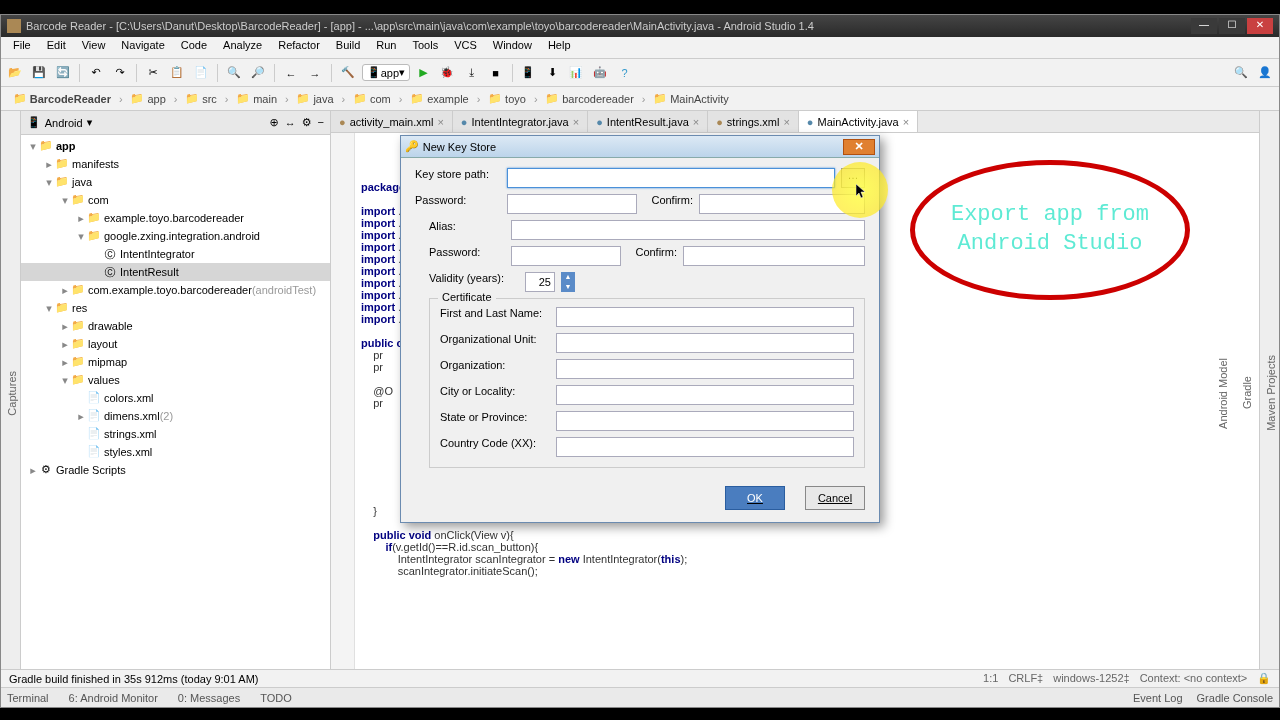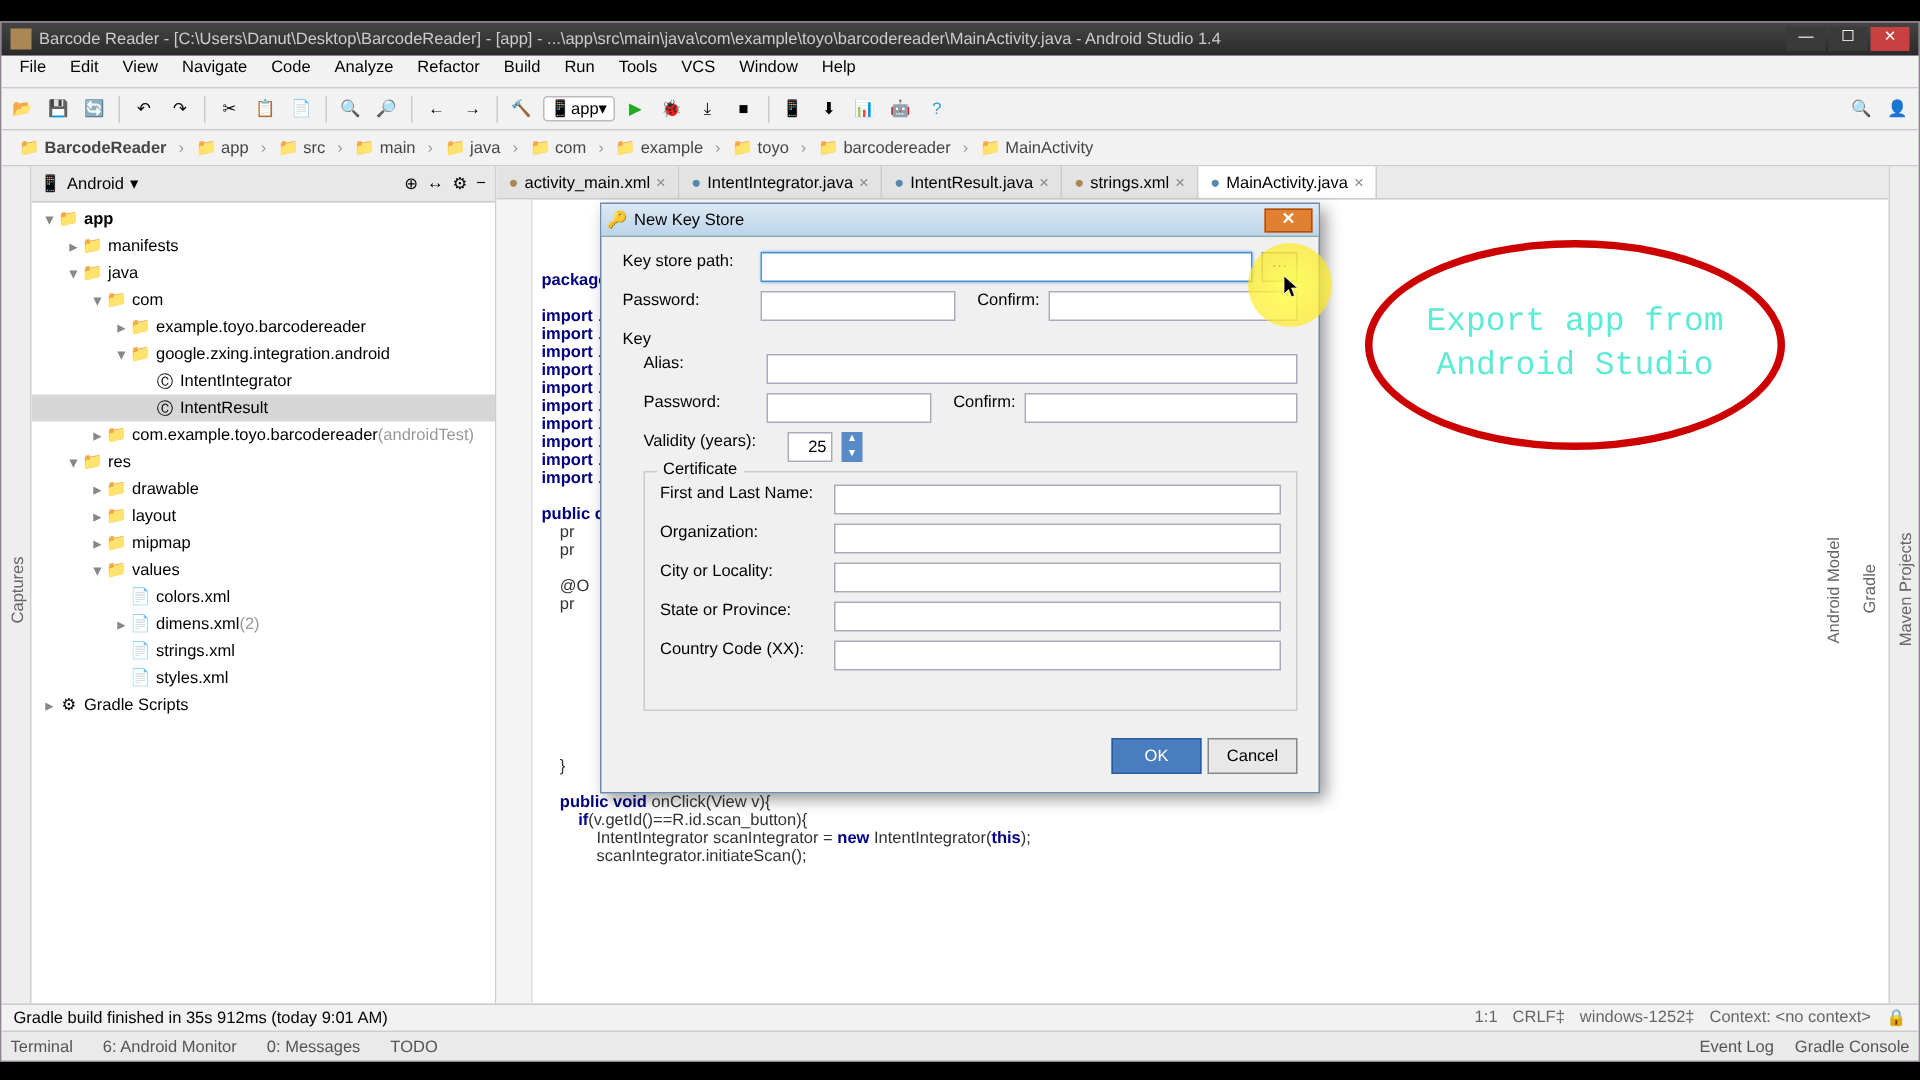--- a/index.html
+++ b/index.html
@@ -65,21 +65,21 @@
 .dlg-close { margin-left: auto; width: 32px; height: 16px; background: #e08030; color: #fff; border: 1px solid #b05010; text-align: center; line-height: 13px; cursor: pointer; position: relative; }
 .dlg-x { font-weight: bold; }
 .dlg-body { padding: 10px 14px; }
 .dlg-row { display: flex; margin-bottom: 6px; gap: 6px; }
 .dlg-label { width: 86px; }
 .dlg-input { border: 1px solid #aab; background: #fff; height: 20px; padding: 0 3px; }
 .dlg-input.focused { border: 1px solid #4a90d9; box-shadow: 0 0 2px #4a90d9; }
 .dlg-browse { width: 24px; height: 20px; border: 1px solid #999; background: #e8e8e8; cursor: pointer; text-align: center; }
 .dlg-group { border: 1px solid #ccc; padding: 8px 10px 10px; margin-top: 4px; position: relative; }
 .dlg-group-title { position: absolute; top: -8px; left: 8px; background: #f0f0f0; padding: 0 4px; }
-.dlg-buttons { display: flex; justify-content: flex-end; gap: 4px; padding: 8px 14px 12px; }
+.dlg-buttons { display: flex; justify-content: flex-end; gap: 20px; padding: 8px 14px 12px; text-decoration: underline; }
 .dlg-btn { min-width: 60px; height: 24px; border: 1px solid #888; background: #e8e8e8; cursor: pointer; }
 .dlg-btn.primary { background: #4a7dbf; color: #fff; border-color: #2a5d9f; }
 .spinner { display: flex; flex-direction: column; }
 .spin-btn { width: 14px; height: 10px; background: #5a8bc8; color: #fff; font-size: 7px; text-align: center; line-height: 9px; cursor: pointer; }
 
 .highlight-cursor { position: absolute; width: 56px; height: 56px; border-radius: 50%; background: radial-gradient(circle, rgba(255,255,80,0.9), rgba(255,220,0,0.6)); pointer-events: none; }
 .cursor-arrow { position: absolute; width: 12px; height: 16px; }
 
 .callout { position: absolute; left: 910px; top: 160px; width: 280px; height: 140px; border: 5px solid #cc0000; border-radius: 50%; display: flex; align-items: center; justify-content: center; text-align: center; }
 .callout-text { color: #5eead4; font-size: 22px; font-family: Liberation Mono, monospace; line-height: 1.3; }
@@ -451,21 +451,20 @@
       <input class="dlg-input focused" style="flex: 1 1 0%;">
       <div class="dlg-browse">…</div>
     </div>
     <div class="dlg-row">
       <span class="dlg-label">Password:</span>
       <input type="password" class="dlg-input" style="width: 130px;">
       <span style="width:50px;text-align:right">Confirm:</span>
       <input type="password" class="dlg-input" style="flex: 1 1 0%;">
     </div>
 
-    <div style="margin:6px 0 4px;">Key</div>
     <div style="padding-left:14px;">
       <div class="dlg-row">
         <span class="dlg-label" style="width:76px">Alias:</span>
         <input class="dlg-input" style="flex: 1 1 0%;">
       </div>
       <div class="dlg-row">
         <span class="dlg-label" style="width:76px">Password:</span>
         <input type="password" class="dlg-input" style="width: 110px;">
         <span style="width:50px;text-align:right">Confirm:</span>
         <input type="password" class="dlg-input" style="flex: 1 1 0%;">
@@ -478,32 +477,36 @@
           <div class="spin-btn">▼</div>
         </div>
       </div>
       <div class="dlg-group">
         <span class="dlg-group-title">Certificate</span>
         <div class="dlg-row">
             <span class="dlg-label" style="width:110px">First and Last Name:</span>
             <input class="dlg-input" style="flex: 1 1 0%;">
           </div>
         <div class="dlg-row">
+            <span class="dlg-label" style="width:110px">Organizational Unit:</span>
+            <input class="dlg-input" style="flex: 1 1 0%;">
+          </div>
+        <div class="dlg-row">
             <span class="dlg-label" style="width:110px">Organization:</span>
             <input class="dlg-input" style="flex: 1 1 0%;">
           </div>
         <div class="dlg-row">
             <span class="dlg-label" style="width:110px">City or Locality:</span>
             <input class="dlg-input" style="flex: 1 1 0%;">
           </div>
         <div class="dlg-row">
             <span class="dlg-label" style="width:110px">State or Province:</span>
             <input class="dlg-input" style="flex: 1 1 0%;">
           </div>
-        <div class="dlg-row" style="margin-bottom:16px">
+        <div class="dlg-row" style="margin-bottom:0">
             <span class="dlg-label" style="width:110px">Country Code (XX):</span>
             <input class="dlg-input" style="flex: 1 1 0%;">
           </div>
       </div>
     </div>
   </div>
   <div class="dlg-buttons">
     <button class="dlg-btn primary">OK</button>
     <button class="dlg-btn">Cancel</button>
   </div>

